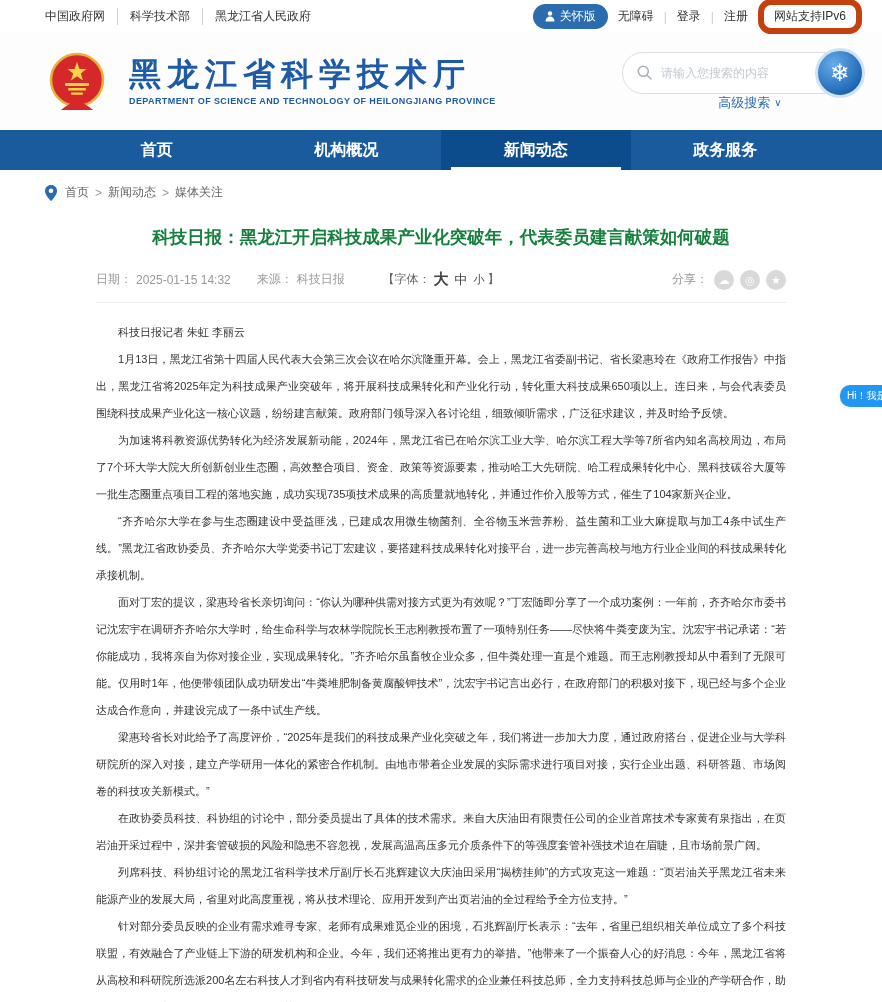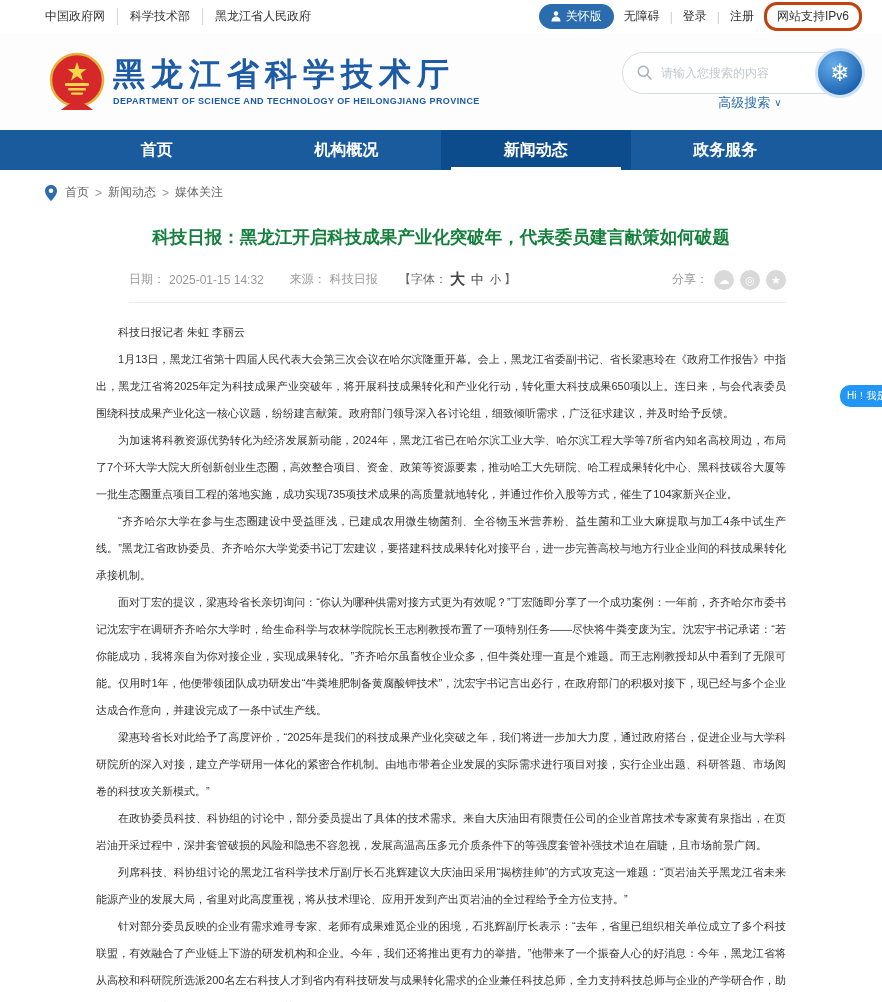--- a/index.html
+++ b/index.html
@@ -14,25 +14,25 @@
             padding:0 20px 0 45px; font-size:12px; color:#333; background:#fff; }
   .topbar-left { display:flex; align-items:center; }
   .topbar-left a { color:#333; text-decoration:none; padding:0 12px; border-right:1px solid #d5d5d5; cursor:pointer; }
   .topbar-left a:first-child { padding-left:0; }
   .topbar-left a:last-child { border-right:none; }
   .topbar-right { display:flex; align-items:center; gap:10px; }
   .care-btn { display:flex; align-items:center; gap:5px; background:#2a6cae; color:#fff;
               border-radius:13px; padding:4px 12px; font-size:12px; cursor:pointer; }
   .txt-link { color:#333; cursor:pointer; }
   .vsep { color:#ccc; }
-  .ipv6-btn { border:3px solid #c2410c; border-radius:13px; padding:3px 10px; font-size:12px; cursor:pointer; }
+  .ipv6-btn { border:6px solid #c2410c; border-radius:13px; padding:3px 10px; font-size:12px; cursor:pointer; }
   
   .header { height:97px; display:flex; align-items:center; padding:0 22px 0 45px; background:#fdfdfe; }
   .logo { width:64px; height:64px; flex:0 0 64px; }
-  .brand { margin-left:4px; }
+  .brand { margin-left:20px; }
   .brand-title { margin:0; font-size:32px; font-weight:bold; color:#1d5ba6; letter-spacing:6px; line-height:1.1; white-space:nowrap; }
   .brand-sub { font-size:9px; font-weight:bold; color:#1d5ba6; letter-spacing:0.4px; margin-top:3px; white-space:nowrap; }
   .search-wrap { margin-left:auto; display:flex; align-items:center;flex-direction:column; }
   .search-pill { width:238px; height:42px; border:1px solid #d9dee4; border-radius:21px;
                  display:flex; align-items:center; padding-left:14px; position:relative; background:#fff; }
   .search-pill input { border:none; outline:none; font-size:12px; width:150px; background:transparent;
                        font-family:inherit; color:#333; }
   .search-pill input::placeholder { color:#c3c9cf; }
   .snow-btn { position:absolute; right:-6px; top:-5px; width:50px; height:50px; border-radius:50%;
               background:radial-gradient(circle at 35% 30%, #66aceb, #1c64b0 75%);
@@ -53,21 +53,21 @@
   .pin { margin-right:8px; display:inline-flex; }
   
   .article { width:690px; margin:0 auto; }
   .article-title { text-align:center; font-size:17.5px; font-weight:bold; color:#15803d;
                    margin:16px 0 20px; line-height:1.4; }
   .meta { display:flex; align-items:center; font-size:12px; color:#999;
           padding-bottom:12px; border-bottom:1px solid #ececec; }
   .meta-left { display:flex; align-items:center; gap:4px; }
   .meta-src { margin-left:22px; }
   .meta-center { position:absolute; left:50%; transform:translateX(-50%); color:#666; display:flex; align-items:center; }
-  .meta-row { position:relative;margin-left:33px; }
+  .meta-row { position:relative; }
   .fs-item { cursor:pointer; margin:0 3px; color:#444; }
   .fs-big { font-size:15px; font-weight:bold; }
   .fs-mid { font-size:13px; }
   .fs-small { font-size:11px; }
   .meta-right { margin-left:auto; display:flex; align-items:center; gap:6px; }
   .share-circle { width:20px; height:20px; border-radius:50%; background:#d9d9d9; color:#fff;
                   font-size:11px; line-height:20px; text-align:center; cursor:pointer; }
   .body-text { padding-top:16px; font-size:11px; line-height:27px; color:#333; text-align:justify; }
   .body-text p { margin:0; text-indent:2em; }
   

